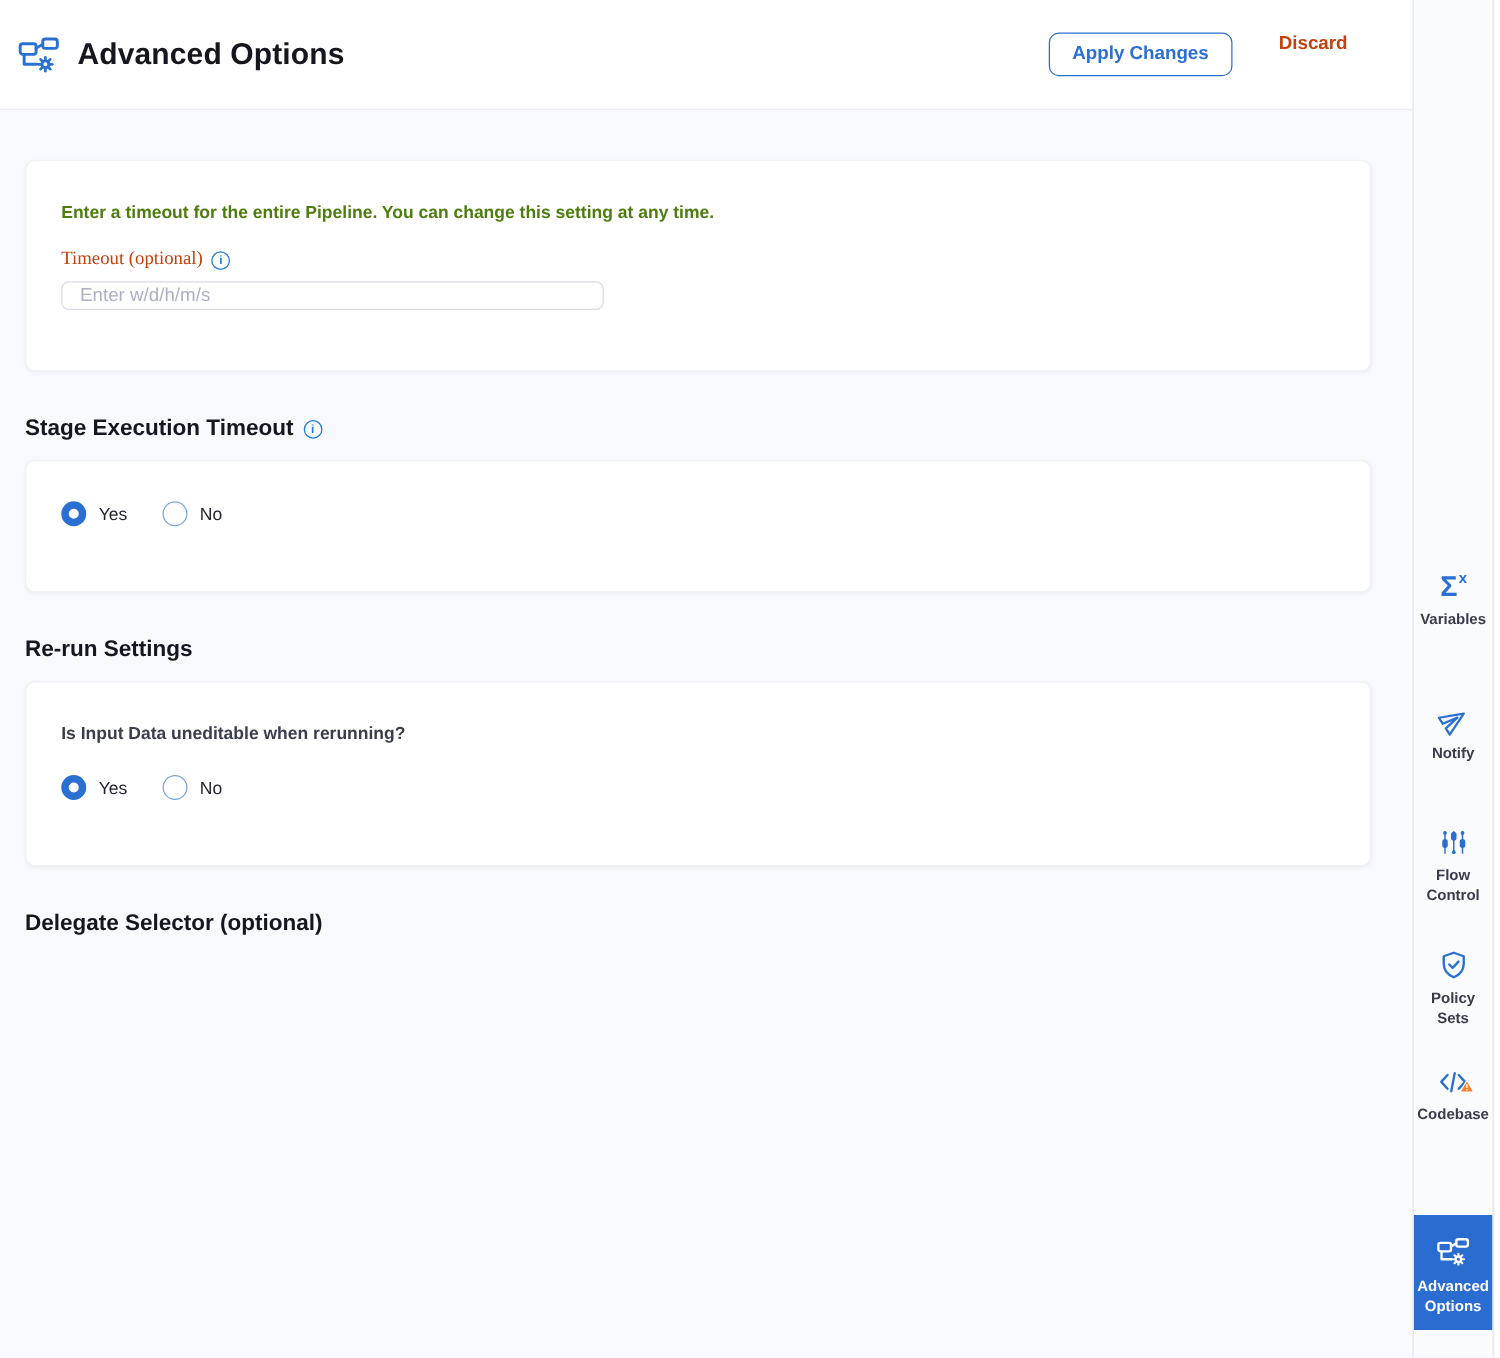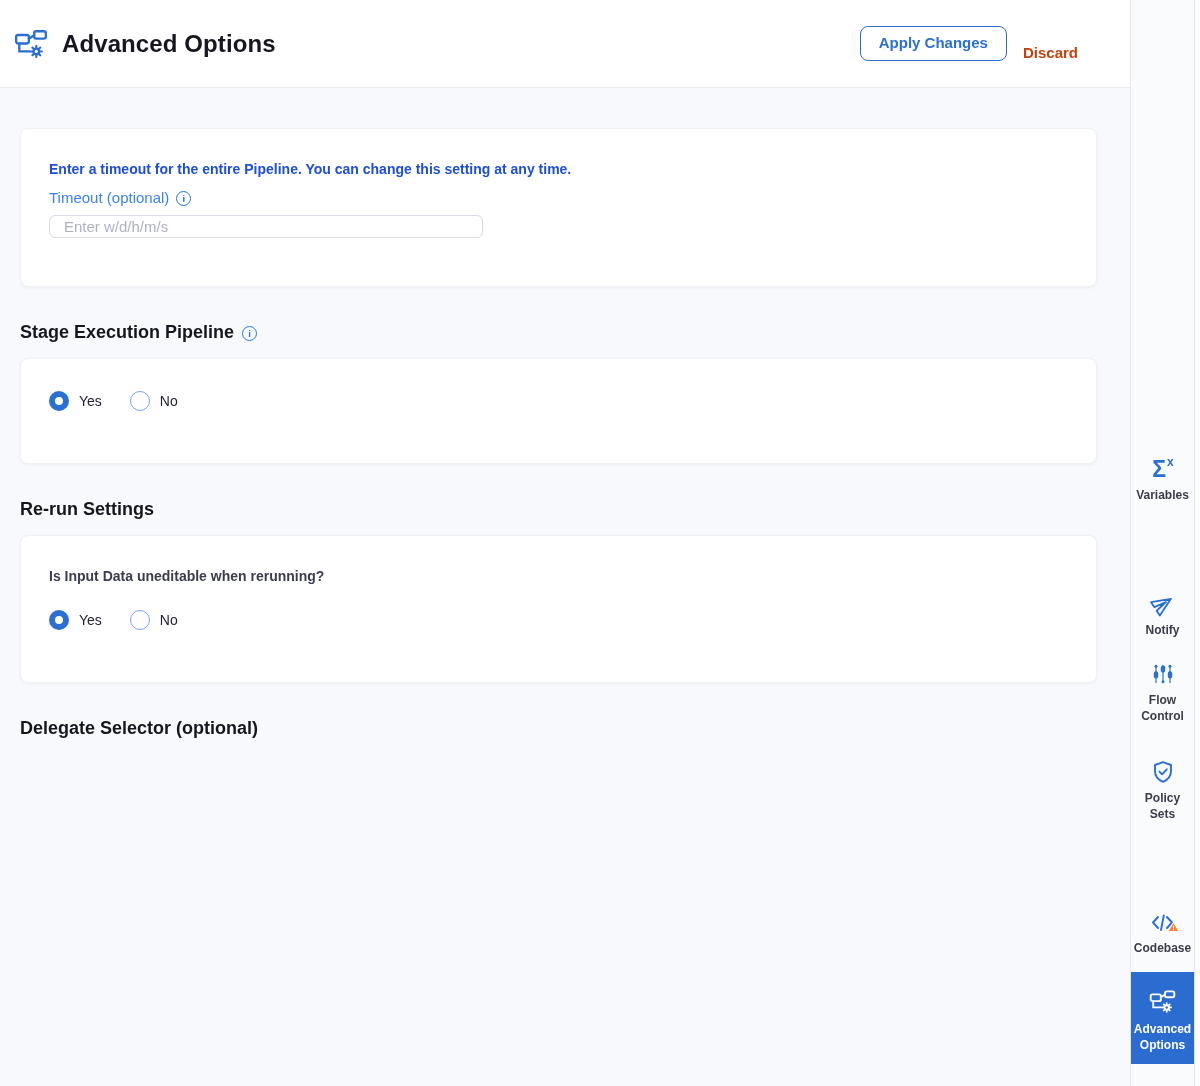--- a/index.html
+++ b/index.html
@@ -13,44 +13,44 @@
   
   .main-col { position: absolute; left: 0; top: 0; width: 1130px; height: 1086px; }
   .header {
     height: 88px; background: #ffffff; border-bottom: 1px solid #eaebf1;
     display: flex; align-items: center; justify-content: space-between;
     padding: 0 52px 0 14px;
   }
   .header-left { display: flex; align-items: center; gap: 14px; }
   .app-icon { color: #2a6fd2; display: inline-flex; }
   .page-title { font-size: 24px; font-weight: 700; color: #16161e; letter-spacing: 0.1px; }
-  .header-actions { display: flex; align-items: flex-end; gap: 16px; }
+  .header-actions { display: flex; align-items: flex-start; gap: 37px; }
   .btn-outline {
     background: #fff; border: 1px solid #2a6fd2; color: #2a6fd2;
     font-family: inherit; font-size: 15px; font-weight: 700;
     padding: 8px 18px; border-radius: 8px; cursor: pointer; line-height: 1.1;
   }
   .link-btn {
     background: none; border: none; color: #c2410c; font-family: inherit;
     font-size: 15px; font-weight: 700; cursor: pointer;
   }
   
   .content { padding: 40px 33px 0 20px; }
   .section-heading {
     display: flex; align-items: center; gap: 8px;
     font-size: 18px; font-weight: 700; color: #15161f; margin-bottom: 15px;
   }
   .card {
     background: #ffffff; border: 1px solid #f0f1f5; border-radius: 8px;
     box-shadow: 0 1px 3px rgba(40,41,61,0.05);
     margin-bottom: 35px; padding: 32px 28px 48px 28px;
   }
-  .card-desc { font-size: 14px; font-weight: 700; color: #1d4ed8; margin-bottom: 12px; }
+  .card-desc { font-size: 14px; font-weight: 700; color: #4d7c0f; margin-bottom: 22px; }
   .field-label-row { display: flex; align-items: center; gap: 7px; margin-bottom: 9px; }
-  .field-label { font-size: 15px; font-weight: 400; color: #3b82f6; }
+  .field-label { font-size: 15px; font-weight: 400; color: #c2410c; font-family: Liberation Serif, serif; }
   .text-input {
     font-family: inherit; font-size: 15px; color: #2b2d3d;
     border: 1px solid #d8dae6; border-radius: 6px; background: #fff;
     height: 23px; padding: 0 14px; outline: none;
   }
   .text-input::placeholder { color: #aeb1c3; }
   .input-timeout { width: 434px; }
   .input-delegate { width: 1009px; height: 42px; border-radius: 8px; }
   .question { font-size: 14px; font-weight: 700; color: #3b3d4d; margin-bottom: 26px; }
   .radio-row { display: flex; align-items: flex-start; gap: 28px; }
@@ -143,21 +143,21 @@
     <div class="card">
       <p class="card-desc">Enter a timeout for the entire Pipeline. You can change this setting at any time.</p>
       <div class="field-label-row">
         <span class="field-label">Timeout (optional)</span>
         <span class="info-icon"></span>
       </div>
       <input class="text-input input-timeout" type="text" placeholder="Enter w/d/h/m/s" style="">
     </div>
 
     <div class="section-heading">
-      <span>Stage Execution Pipeline</span>
+      <span>Stage Execution Timeout</span>
       <span class="info-icon"></span>
     </div>
     <div class="card" style="padding-bottom:52px">
       <div class="radio-row">
         <span class="radio-opt">
           <span class="radio checked"></span>
           <span class="radio-label">Yes</span>
         </span>
         <span class="radio-opt">
           <span class="radio"></span>
@@ -190,21 +190,21 @@
   </div>
 </div>
 
 <div class="right-rail">
 
   <div class="rail-item" style="top:458px">
     <span class="rail-icon sigma-icon">Σ<sup>x</sup></span>
     <div class="rail-label">Variables</div>
   </div>
 
-  <div class="rail-item" style="top:592px">
+  <div class="rail-item" style="top:564px">
     <span class="rail-icon" style="transform:rotate(-33deg)">
       <svg width="24" height="24" viewBox="0 0 24 24" fill="none" stroke="currentColor" stroke-width="1.8" stroke-linejoin="round">
         <path d="M3 20L21.5 12L3 4L3 9.8L15.5 12L3 14.2Z"></path>
       </svg>
     </span>
     <div class="rail-label">Notify</div>
   </div>
 
   <div class="rail-item" style="top:662px">
     <span class="rail-icon">
@@ -224,21 +224,21 @@
   <div class="rail-item" style="top:760px">
     <span class="rail-icon">
       <svg width="24" height="24" viewBox="0 0 24 24" fill="none" stroke="currentColor" stroke-width="1.9" stroke-linecap="round" stroke-linejoin="round">
         <path d="M12 2.2l8 2.8v6c0 4.9-3.4 8.9-8 10.8-4.6-1.9-8-5.9-8-10.8V5l8-2.8z"></path>
         <path d="M8.4 11.6l2.7 2.7 4.7-5"></path>
       </svg>
     </span>
     <div class="rail-label">Policy Sets</div>
   </div>
 
-  <div class="rail-item" style="top:912px">
+  <div class="rail-item" style="top:855px">
     <span class="rail-icon codebase-wrap">
       <svg width="25" height="22" viewBox="0 0 24 22" fill="none" stroke="currentColor" stroke-width="1.9" stroke-linecap="round" stroke-linejoin="round">
         <path d="M7.5 5L2.5 10.5L7.5 16"></path>
         <path d="M16.5 5L21.5 10.5L16.5 16"></path>
         <path d="M13.3 3.5L10.5 18"></path>
       </svg>
       <span class="code-badge">
         <svg width="13" height="12" viewBox="0 0 13 12">
           <path d="M6.5 1.2L12 10.6H1L6.5 1.2z" fill="#ff7b26" stroke="#ffffff" stroke-width="1" stroke-linejoin="round"></path>
           <rect x="5.9" y="4.4" width="1.2" height="3" fill="#ffffff"></rect>

